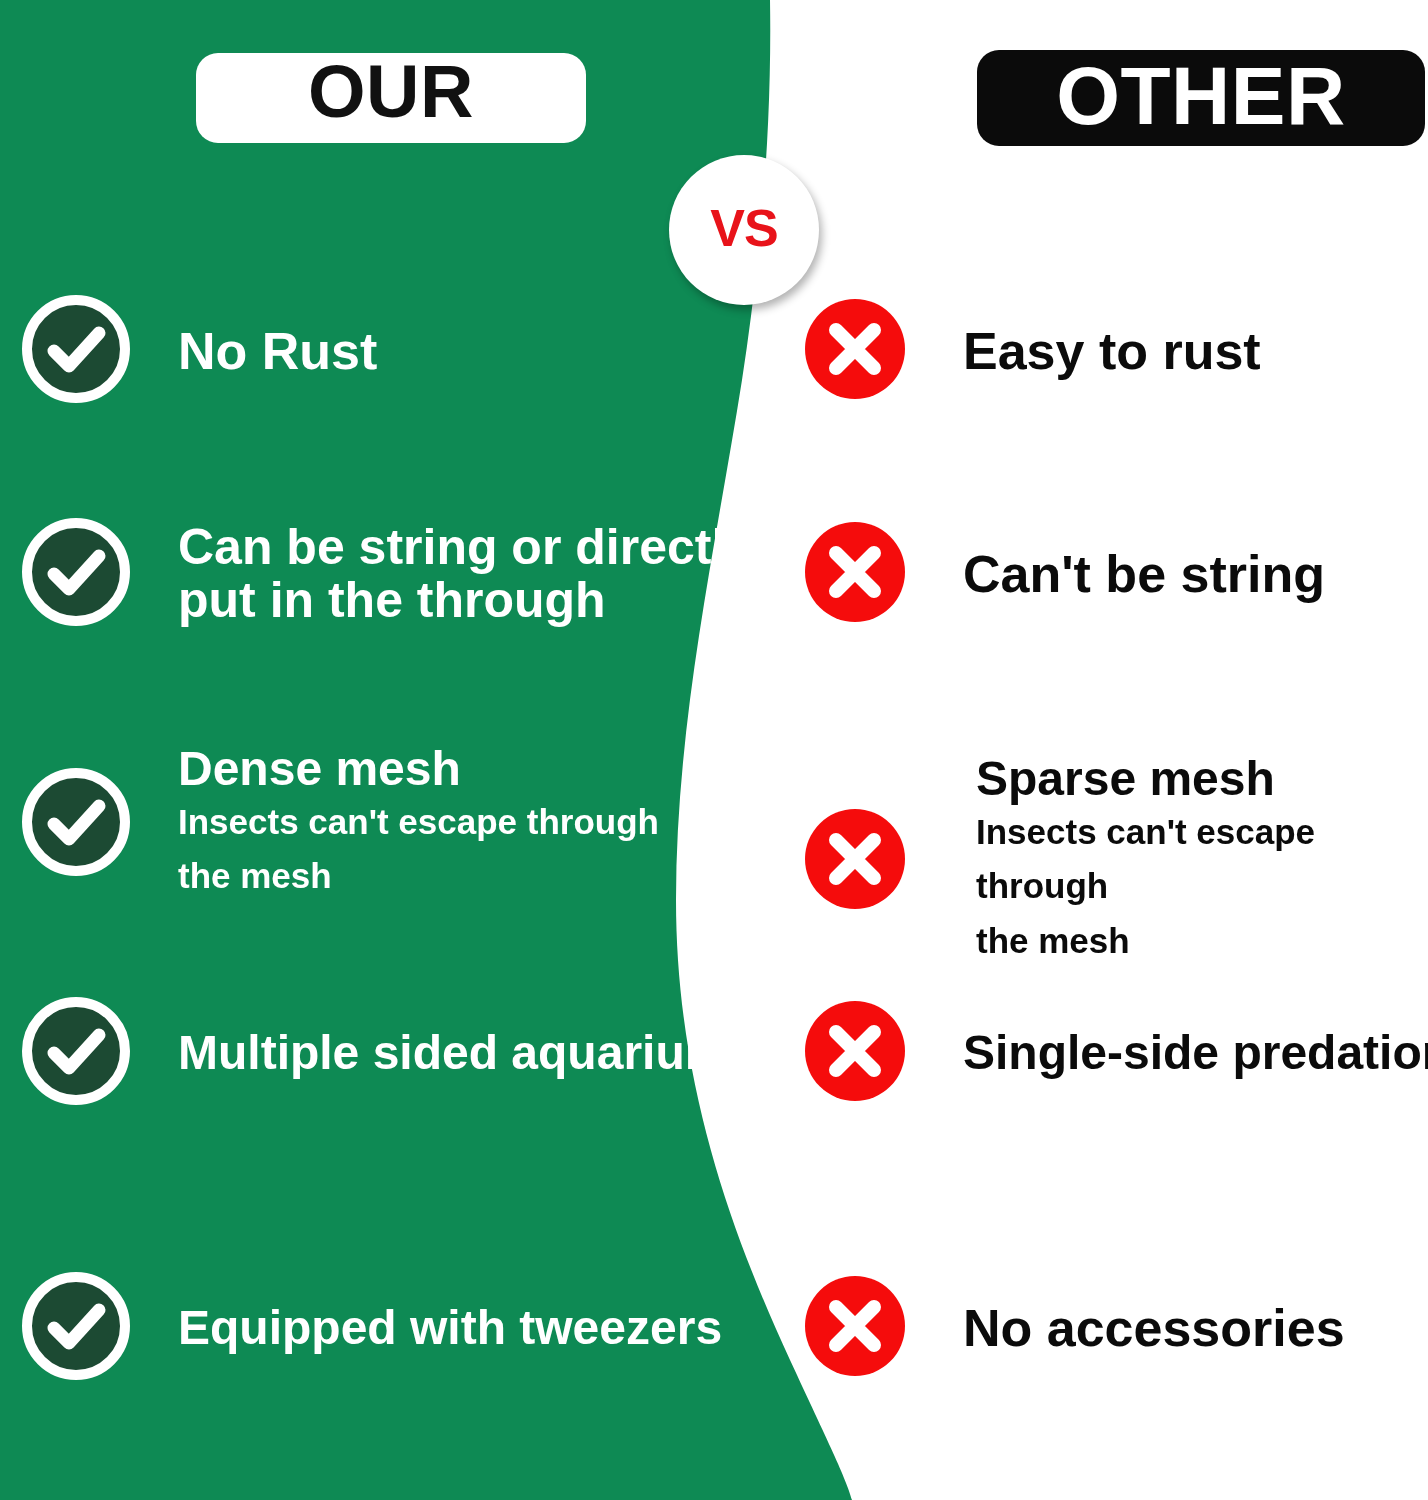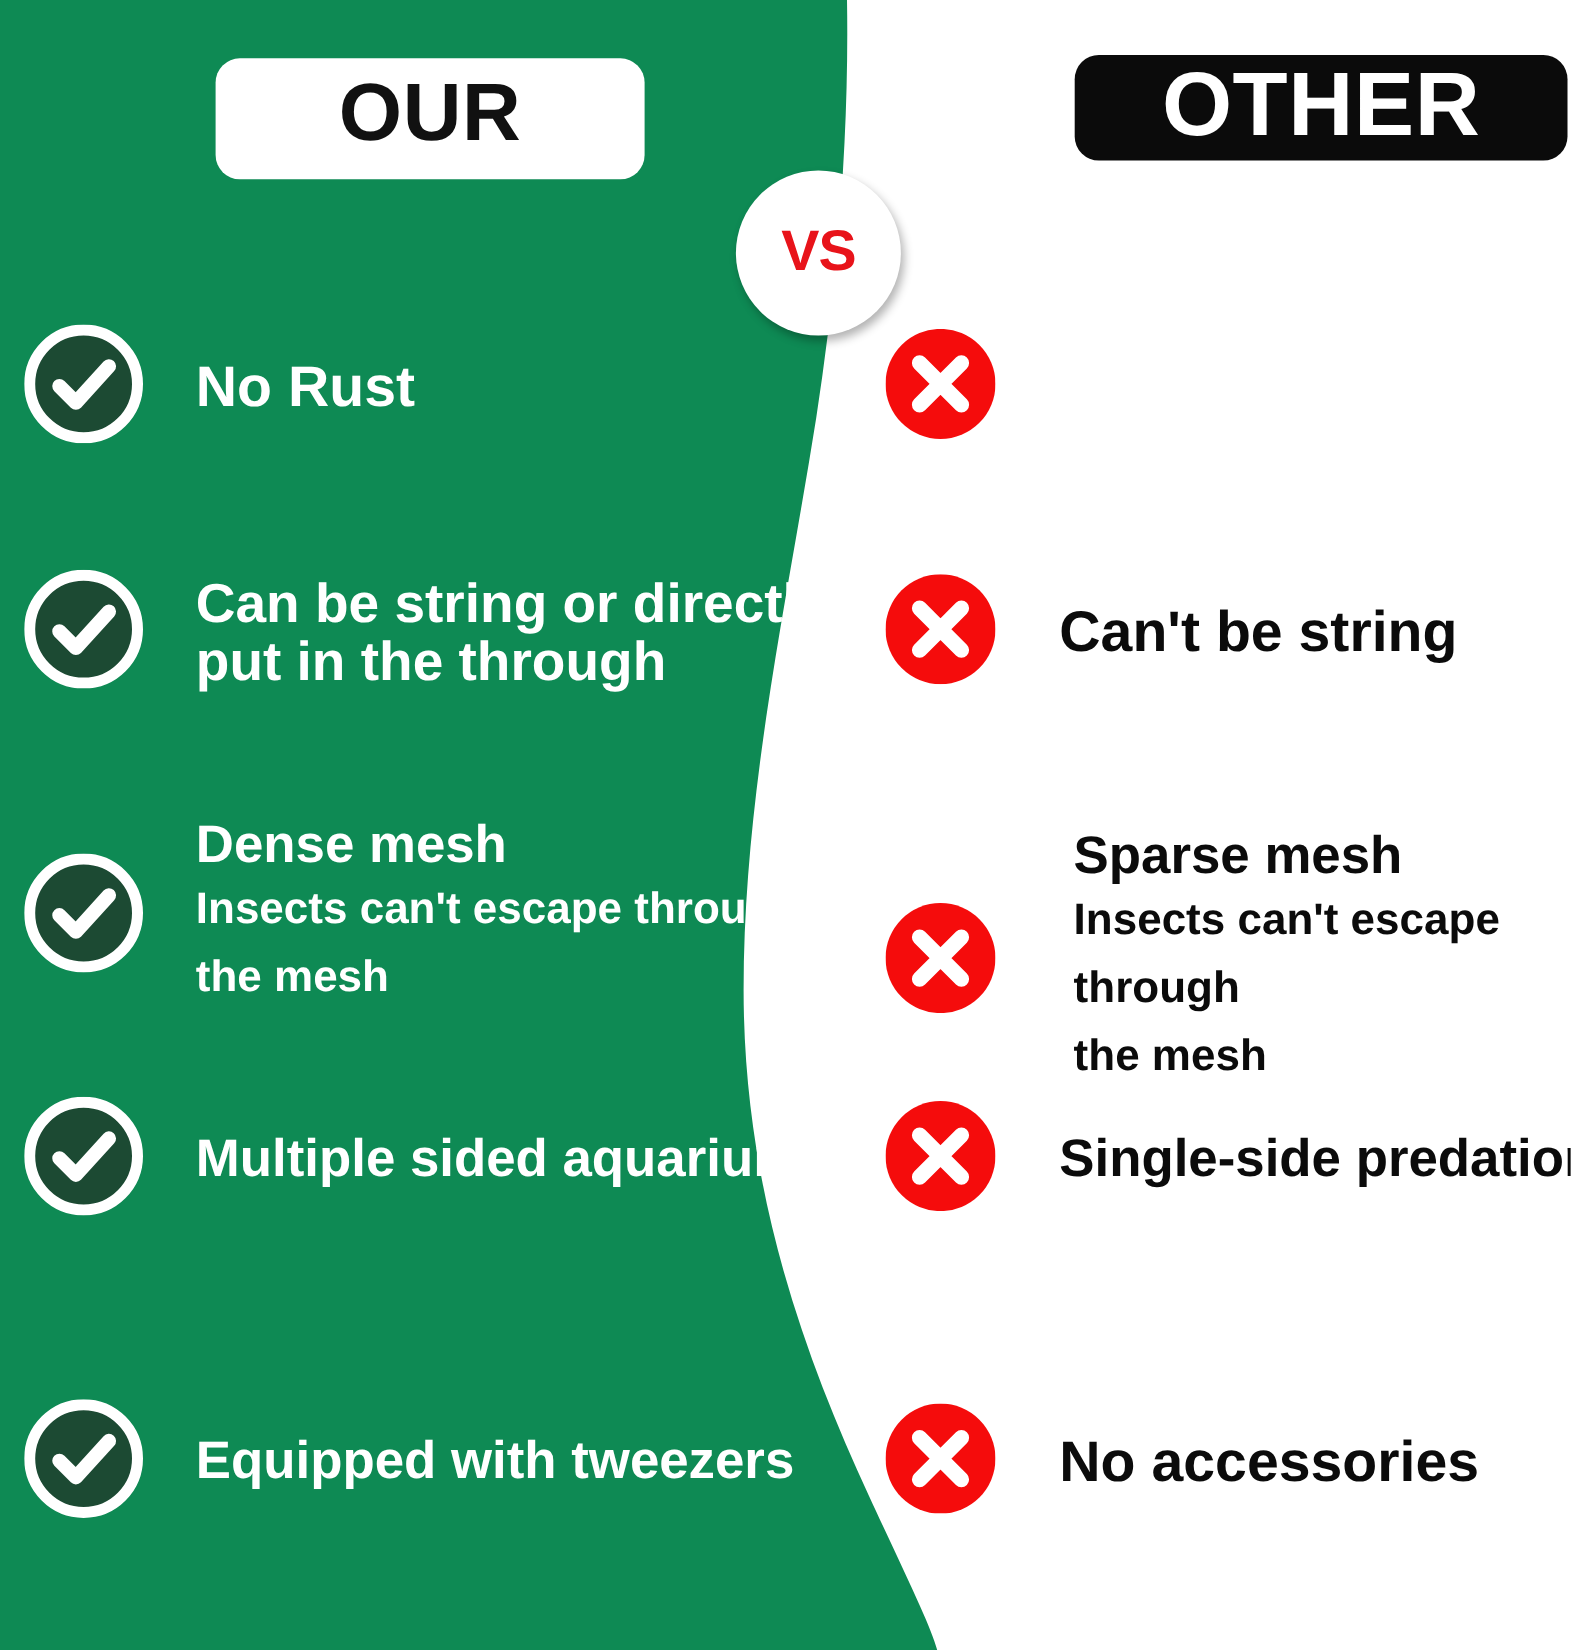--- a/index.html
+++ b/index.html
@@ -38,21 +38,21 @@
     align-items: center;
     justify-content: center;
     font-weight: 700;
     letter-spacing: 0.5px;
     white-space: nowrap;
   }
   .badge-our {
     left: 196px;
     top: 53px;
     width: 390px;
-    height: 110px;
+    height: 90px;
     background: #ffffff;
     border-radius: 22px;
     color: #111111;
     font-size: 74px;
     padding-bottom: 13px;
     box-sizing: border-box;
   }
   .badge-other {
     left: 977px;
     top: 50px;
@@ -122,21 +122,21 @@
   }
   .title-left  { color: #ffffff; }
   .title-right { color: #0b0b0b; }
 
   .t-lg   { font-size: 52px; }
   .t-two  { font-size: 50px; line-height: 1.06; }
   .t-mid  { font-size: 48px; }
 
   .subtitle {
     font-weight: 600;
-    font-size: 40px;
+    font-size: 35px;
     line-height: 1.55;
     margin-top: 2px;
   }
   .sub-left  { color: #ffffff; }
   .sub-right { color: #0b0b0b; }
 
   .two-line { white-space: pre-line; }
 </style>
 </head>
 <body>
@@ -229,20 +229,23 @@
     </div>
   </div>
 
   <div class="row row-right" style="top:299px;">
     <span class="icon-wrap">
       <svg class="icon-x" viewBox="0 0 100 100" xmlns="http://www.w3.org/2000/svg">
         <circle cx="50" cy="50" r="50" fill="#F50C0C"></circle>
         <path d="M31 31 L69 69 M69 31 L31 69" fill="none" stroke="#FFFFFF" stroke-width="14" stroke-linecap="round"></path>
       </svg>
     </span>
+    <div class="row-text">
+      <div class="title title-right t-lg">Easy to rust</div>
+    </div>
   </div>
 
   <div class="row row-right" style="top:522px;">
     <span class="icon-wrap">
       <svg class="icon-x" viewBox="0 0 100 100" xmlns="http://www.w3.org/2000/svg">
         <circle cx="50" cy="50" r="50" fill="#F50C0C"></circle>
         <path d="M31 31 L69 69 M69 31 L31 69" fill="none" stroke="#FFFFFF" stroke-width="14" stroke-linecap="round"></path>
       </svg>
     </span>
     <div class="row-text">

